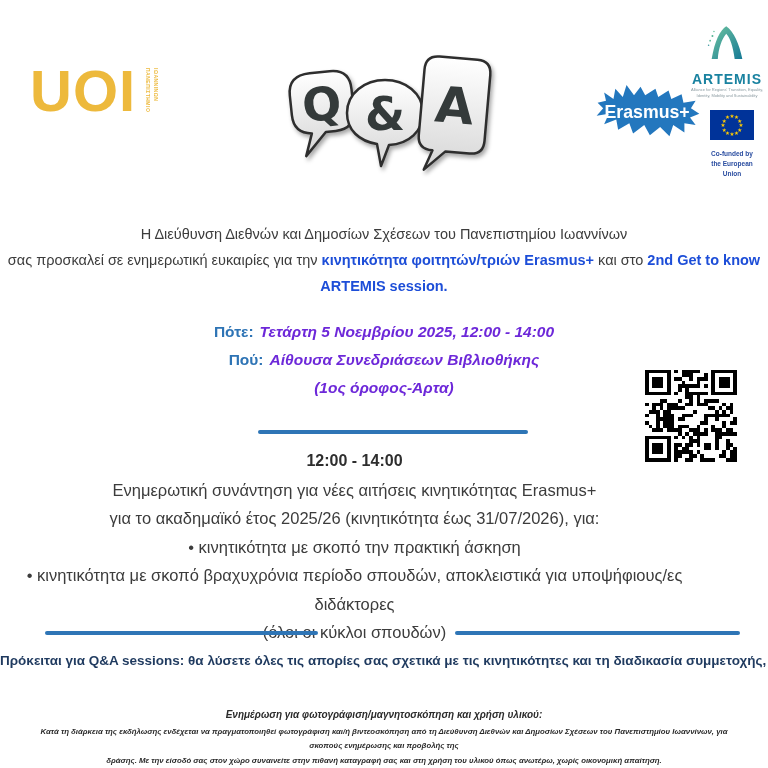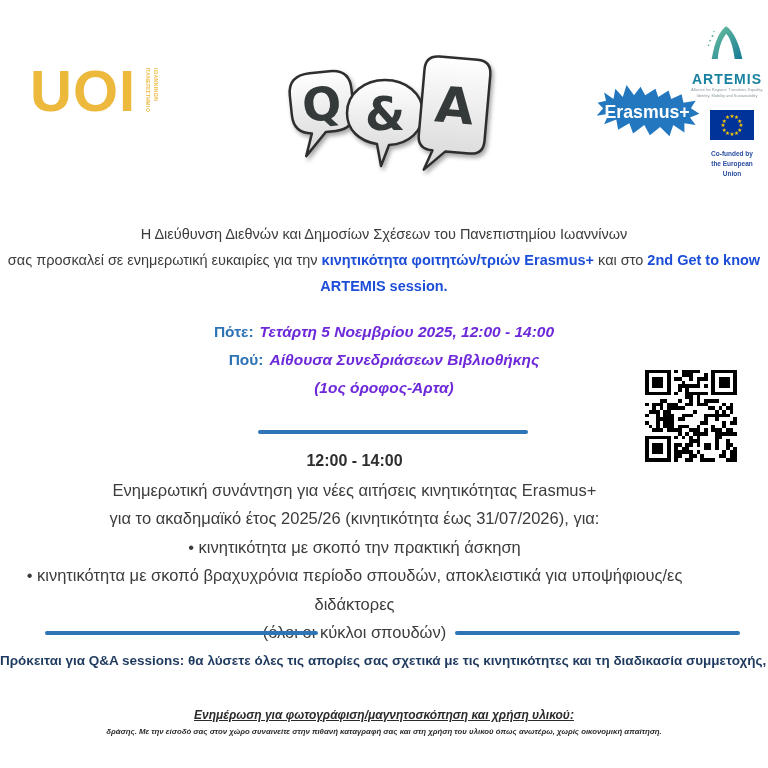--- a/index.html
+++ b/index.html
@@ -49,21 +49,21 @@
 
   
   .session{left:0;top:447px;width:709px;text-align:center;color:#3c3c3c;font-size:16.5px;line-height:28.5px;}
   .session .time{font-size:16px;font-weight:bold;color:#2e2e2e;}
 
   
   .qa-note{left:0;top:649px;width:768px;text-align:left;font-size:13.5px;font-weight:bold;color:#1F3A5F;line-height:23px;}
 
   
   .footer{left:30px;top:708px;width:708px;text-align:center;font-style:italic;color:#2b2b2b;line-height:14.5px;}
-  .footer-title{font-size:12px;font-weight:bold;margin-bottom:2px;text-decoration:underline;}
+  .footer-title{font-size:10px;font-weight:bold;margin-bottom:2px;}
   .footer-body{font-size:7.8px;font-weight:600;}
 </style>
 </head>
 <body>
 
 <div class="abs uoi">
   <div class="uoi-text">UOI</div>
   <div class="uoi-side">
     <span>ΠΑΝΕΠΙΣΤΗΜΙΟ</span>
     <span>ΙΩΑΝΝΙΝΩΝ</span>
@@ -400,14 +400,15 @@
 
 <div class="abs rule rule-bottom-left"></div>
 <div class="abs rule rule-bottom-right"></div>
 
 <div class="abs qa-note">
   <div>Πρόκειται για Q&amp;A sessions: θα λύσετε όλες τις απορίες σας σχετικά με τις κινητικότητες και τη διαδικασία συμμετοχής,</div>
 </div>
 
 <div class="abs footer">
   <div class="footer-title">Ενημέρωση για φωτογράφιση/μαγνητοσκόπηση και χρήση υλικού:</div>
+  <div class="footer-body">Κατά τη διάρκεια της εκδήλωσης ενδέχεται να πραγματοποιηθεί φωτογράφιση και/ή βιντεοσκόπηση από τη Διεύθυνση Διεθνών και Δημοσίων Σχέσεων του Πανεπιστημίου Ιωαννίνων, για σκοπούς ενημέρωσης και προβολής της</div>
   <div class="footer-body">δράσης. Με την είσοδό σας στον χώρο συναινείτε στην πιθανή καταγραφή σας και στη χρήση του υλικού όπως ανωτέρω, χωρίς οικονομική απαίτηση.</div>
 </div>
 
 </body></html>

